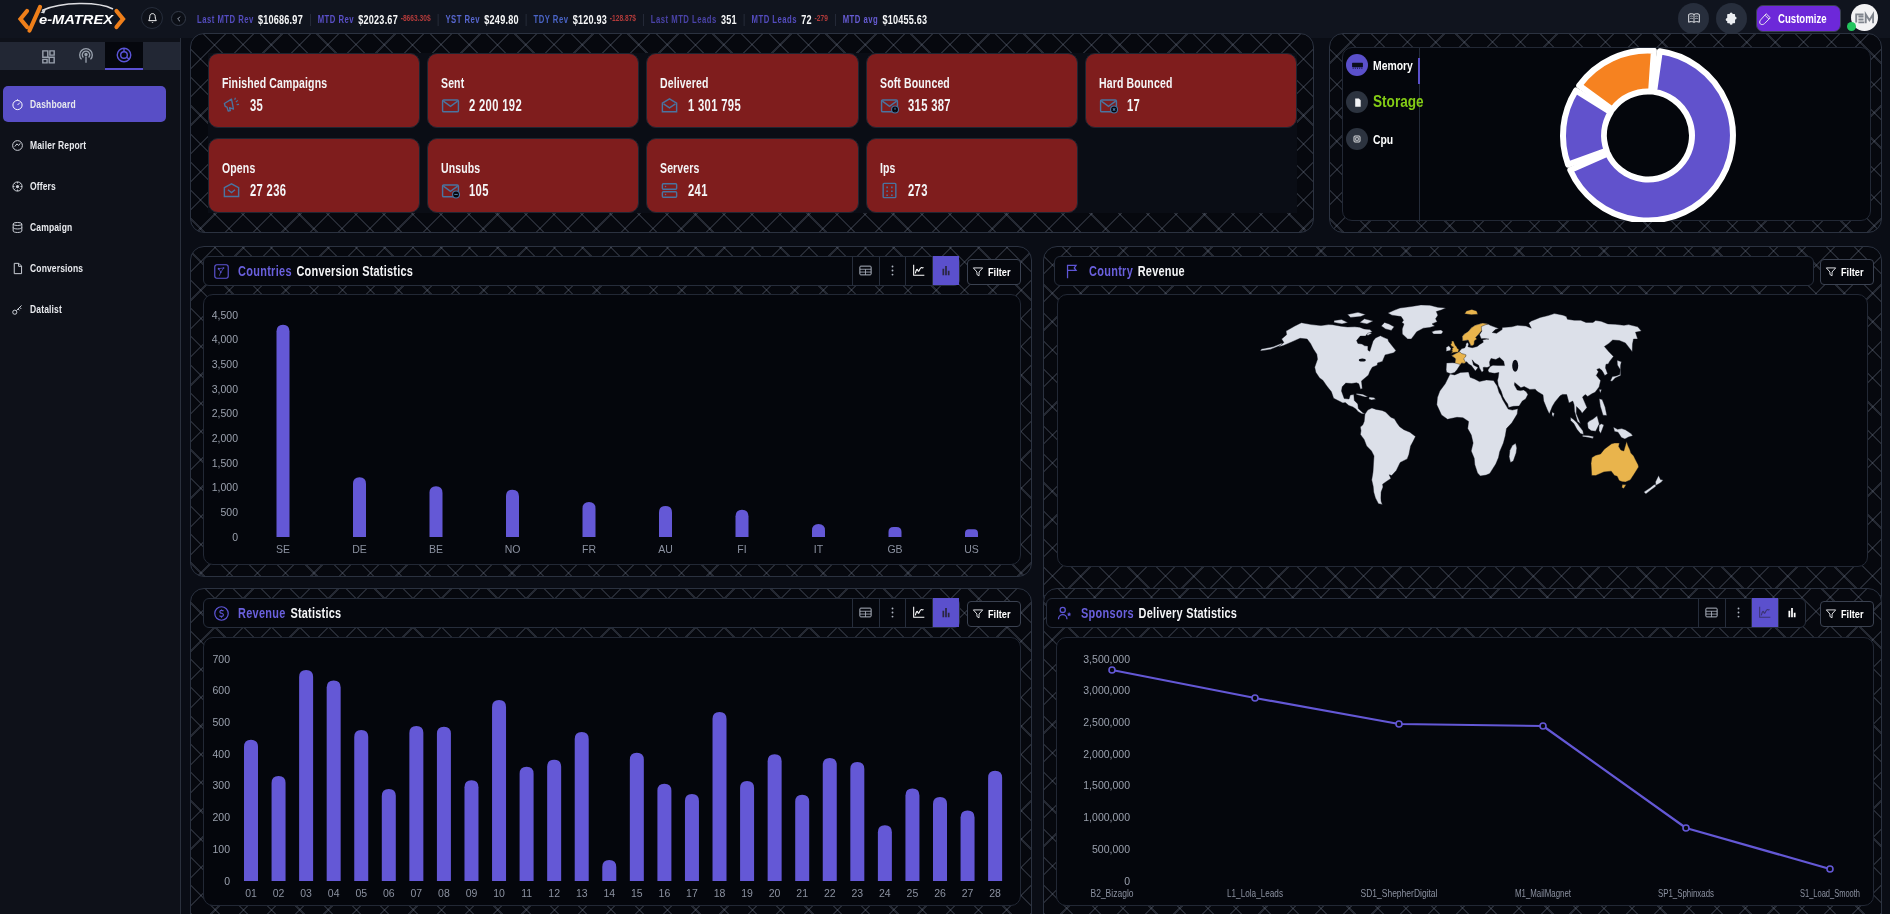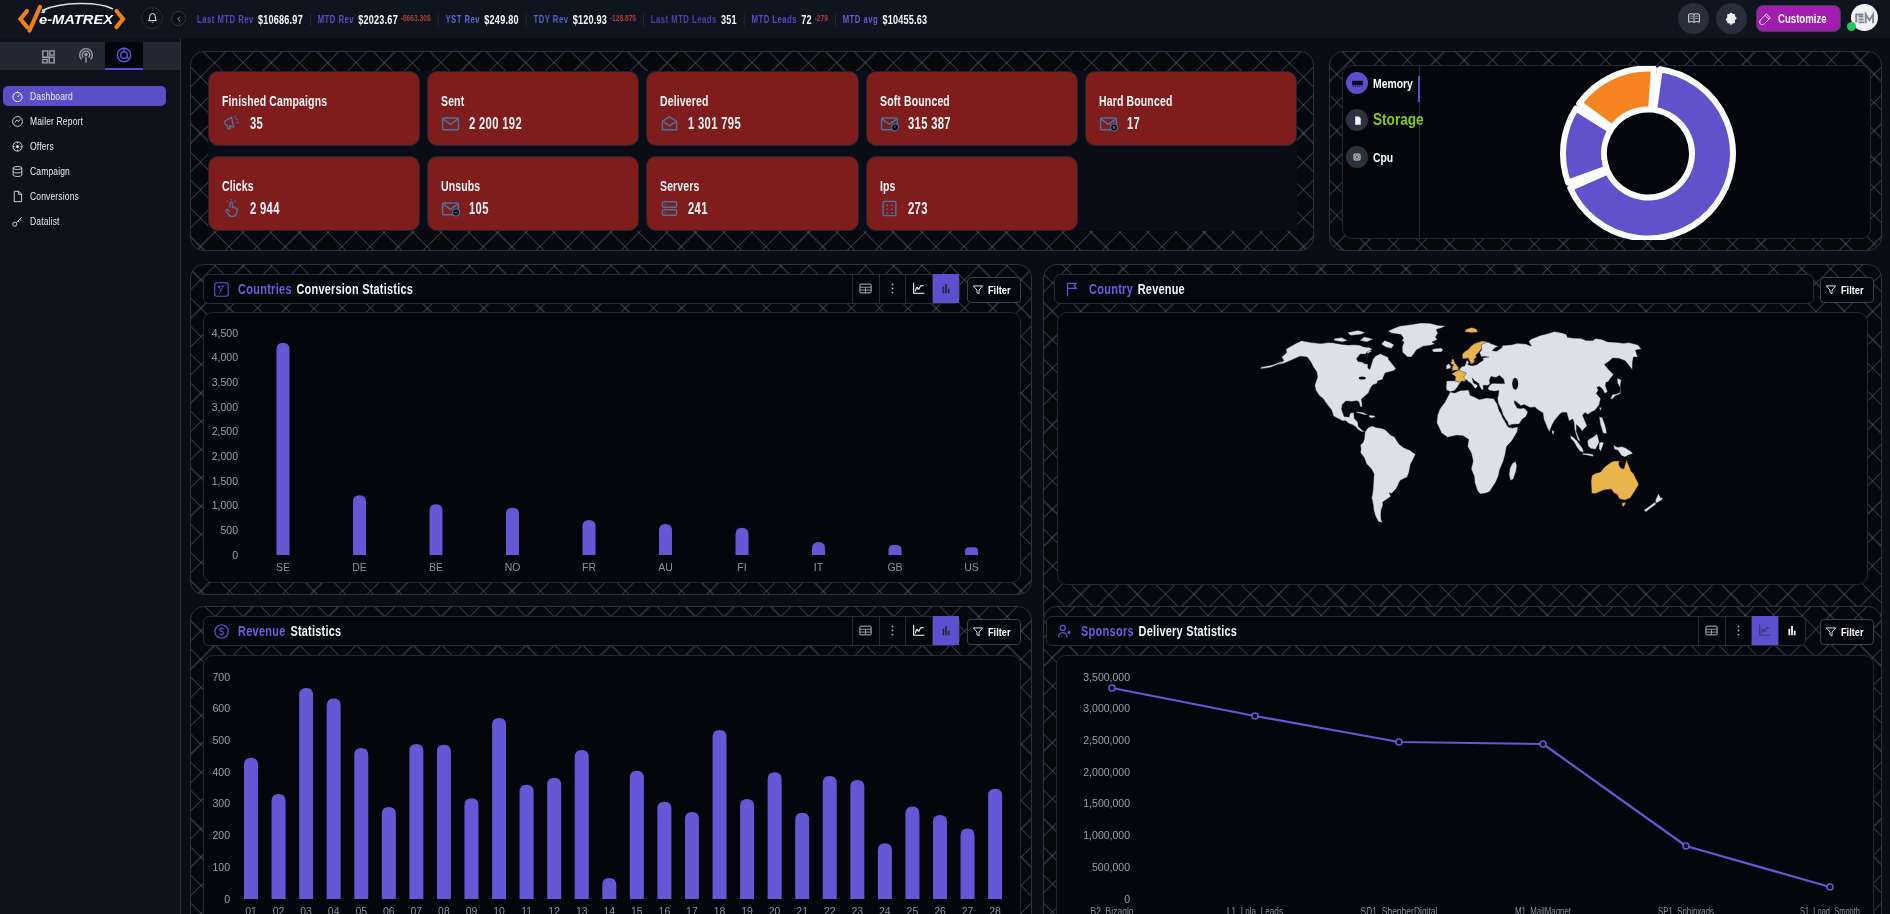--- a/index.html
+++ b/index.html
@@ -2,25 +2,25 @@
 <html><head><meta charset="utf-8"><style>
 *{margin:0;padding:0;box-sizing:border-box}
 html,body{width:1890px;height:914px;overflow:hidden;background:#0a0d15;font-family:"Liberation Sans",sans-serif;}
 .abs{position:absolute}
 #topbar{position:absolute;left:0;top:0;width:1890px;height:38px;background:#10141e;}
 #sidebar{position:absolute;left:0;top:38px;width:181px;height:876px;background:#0e1119;border-right:1px solid #2a303c;}
 #iconrow{position:absolute;left:0;top:4px;width:180px;height:28px;background:#222734;display:flex;align-items:center;}
 .itile{width:38px;height:28px;display:flex;align-items:center;justify-content:center}
 .itile.act{background:#05070d;border-bottom:2.5px solid #5a50d2}
 .menu{position:absolute;left:0;top:48px;width:180px}
-.mi{height:20px;margin:0 26px 5px 3px;display:flex;align-items:center;gap:6px;padding-left:8px;border-radius:5px;color:#e8eaee;font-size:11.5px;font-weight:normal;letter-spacing:.2px}
+.mi{height:36px;margin:0 26px 5px 3px;display:flex;align-items:center;gap:6px;padding-left:8px;border-radius:5px;color:#e8eaee;font-size:11.5px;font-weight:bold;letter-spacing:.2px}
 .mi.act{background:#584ec6;margin-right:14px}
 .mi svg{flex:none}
 .sec{position:absolute;border:1px solid #2b3240;border-radius:14px;
-background:repeating-linear-gradient(45deg,transparent 0 8.3px,rgba(125,135,155,.26) 8.3px 9.9px,transparent 9.9px 20px),repeating-linear-gradient(-45deg,transparent 0 8.3px,rgba(125,135,155,.26) 8.3px 9.9px,transparent 9.9px 20px),#06080e;margin-top:18px;}
+background:repeating-linear-gradient(45deg,transparent 0 8.3px,rgba(125,135,155,.26) 8.3px 9.9px,transparent 9.9px 20px),repeating-linear-gradient(-45deg,transparent 0 8.3px,rgba(125,135,155,.26) 8.3px 9.9px,transparent 9.9px 20px),#06080e;}
 .ibox{position:absolute;background:#04060c;border:1px solid #222835;border-radius:10px}
 #cardgrid{position:absolute;left:17px;top:19px;right:16px;bottom:19px;background:#0a0d15;display:grid;grid-template-columns:repeat(5,1fr);grid-template-rows:1fr 1fr;gap:10px 7px}
 .card{background:#7f1d1d;border:1px solid #1f2531;border-radius:10px;padding:20px 13px 0 13px}
 .ct{color:#f4f5f7;font-size:15px;font-weight:bold;letter-spacing:.2px}
 .cv{margin-top:5px;display:flex;align-items:center;gap:9px;color:#f4f5f7;font-size:16px;font-weight:bold;letter-spacing:.5px}
 .phead{position:absolute;height:30px;background:#05070d;border:1px solid #262d3b;border-radius:6px;display:flex;align-items:center;padding-left:9px}
 .picon{display:flex;margin-right:8px}
 .pt1{color:#6a60dd;font-size:14px;font-weight:bold;letter-spacing:.4px}
 .pt2{color:#f4f5f7;font-size:14px;font-weight:bold;letter-spacing:.3px}
 .hgroup{height:30px;display:flex;border-left:1px solid #262d3b}
@@ -89,21 +89,21 @@
         <path d="M3.5 5.5 C6 4 9.5 4 12 5.5 C14.5 4 18 4 20.5 5.5 V18 C18 16.7 14.5 16.7 12 18 C9.5 16.7 6 16.7 3.5 18 Z" fill="none" stroke="#e8eaee" stroke-width="1.6"></path>
         <path d="M12 5.5 V18" stroke="#e8eaee" stroke-width="1.4"></path>
         <path d="M6 8.5 C7.5 8 9 8 10 8.6 M14 8.6 C15.5 8 17 8 18 8.6 M6 12 C7.5 11.5 9 11.5 10 12.1 M14 12.1 C15.5 11.5 17 11.5 18 12.1" stroke="#e8eaee" stroke-width="1.1" fill="none"></path>
       </svg>
   </div>
   <div class="abs" style="left:1716px;top:3px;width:31px;height:31px;border-radius:50%;background:#272e3c;display:flex;align-items:center;justify-content:center">
     <svg width="15" height="15" viewBox="0 0 24 24">
         <path d="M9 4.8 a2.4 2.4 0 0 1 4.8 0 l2.7 0 a1.2 1.2 0 0 1 1.2 1.2 l0 2.7 a2.4 2.4 0 0 1 0 4.8 l0 5 a1.2 1.2 0 0 1 -1.2 1.2 l-2.7 0 a2.4 2.4 0 0 1 -4.8 0 l-2.7 0 a1.2 1.2 0 0 1 -1.2 -1.2 l0 -2.7 a2.4 2.4 0 0 1 0 -4.8 l0 -5 a1.2 1.2 0 0 1 1.2 -1.2 Z" fill="#eceef2"></path>
       </svg>
   </div>
-  <div class="abs" style="left:1756px;top:5px;width:85px;height:27px;background:#a21caf;border:1.5px solid #3a4150;border-radius:7px;display:flex;align-items:center;justify-content:center;gap:6px;color:#fff;font-size:12px;font-weight:bold">
+  <div class="abs" style="left:1756px;top:5px;width:85px;height:27px;background:#6d28d9;border:1.5px solid #3a4150;border-radius:7px;display:flex;align-items:center;justify-content:center;gap:6px;color:#fff;font-size:12px;font-weight:bold">
     <svg width="14" height="14" viewBox="0 0 24 24">
         <path d="M14 3 L21 10 L11 20 C9 22 5.5 22 4 20.5 C2.5 19 2.5 15.5 4.5 13.5 Z M12 5.5 L18.5 12" fill="none" stroke="#e8eaee" stroke-width="1.7"></path>
       </svg>
     <span class="sx80">Customize</span>
   </div>
   <div class="abs" style="left:1851px;top:4px;width:27px;height:27px;border-radius:50%;background:#f2f2f4;display:flex;align-items:center;justify-content:center">
     <svg width="22" height="16" viewBox="0 0 30 20">
         <path d="M3 16 V5 H13 M13 8 H6 M6 12 H13 M6 16 H14" stroke="#80858e" stroke-width="2.6" fill="none"></path>
         <path d="M16 17 V5 L21 13 L26 5 V17" stroke="#80858e" stroke-width="2.6" fill="none"></path>
       </svg>
@@ -229,27 +229,27 @@
           <svg width="19" height="19" viewBox="0 0 24 24" style="flex:none">
             <rect x="2" y="5" width="20" height="15" rx="1.5" fill="none" stroke="#4a74a0" stroke-width="1.8"></rect>
             <path d="M3 6.5 L12 13 L21 6.5" fill="none" stroke="#4a74a0" stroke-width="1.8"></path>
             <circle cx="19" cy="17" r="4.4" fill="#05070d" stroke="#4a74a0" stroke-width="1.4"></circle>
             <path d="M17.5 15.5 l3 3 M20.5 15.5 l-3 3" stroke="#4a74a0" stroke-width="1.4"></path>
           </svg>
           <span class="sx70">17</span>
         </div>
       </div>
       <div class="card">
-        <div class="ct"><span class="sx70">Clicks</span></div>
-        <div class="cv">
-          <svg width="19" height="19" viewBox="0 0 24 24" style="flex:none">
-            <path d="M10 11 V5.5 a1.6 1.6 0 0 1 3.2 0 V11 M13.2 11.5 a1.6 1.6 0 0 1 3.2 .4 M16.4 12.5 a1.6 1.6 0 0 1 3 .8 L18.5 18 a4.5 4.5 0 0 1 -4.4 4 h-1.8 a4.8 4.8 0 0 1 -3.6 -1.8 L5.3 15.6 a1.5 1.5 0 0 1 2.3 -1.9 L10 16" fill="none" stroke="#4a74a0" stroke-width="1.7"></path>
-            <path d="M7.5 3.5 L6 2 M16 3.5 L17.5 2 M11.6 1.8 v-1.8" stroke="#4a74a0" stroke-width="1.5"></path>
-          </svg>
-          <span class="sx70">2 944</span>
+        <div class="ct"><span class="sx70">Opens</span></div>
+        <div class="cv">
+          <svg width="19" height="19" viewBox="0 0 24 24" style="flex:none">
+            <path d="M3 8.5 L12 3.5 L21 8.5 V19.5 H3 Z" fill="none" stroke="#4a74a0" stroke-width="1.8"></path>
+            <path d="M7.5 11 L12 14.5 L16.5 11" fill="none" stroke="#4a74a0" stroke-width="1.8"></path>
+          </svg>
+          <span class="sx70">27 236</span>
         </div>
       </div>
       <div class="card">
         <div class="ct"><span class="sx70">Unsubs</span></div>
         <div class="cv">
           <svg width="19" height="19" viewBox="0 0 24 24" style="flex:none">
             <rect x="2" y="5" width="20" height="15" rx="1.5" fill="none" stroke="#4a74a0" stroke-width="1.8"></rect>
             <path d="M3 6.5 L12 13 L21 6.5" fill="none" stroke="#4a74a0" stroke-width="1.8"></path>
             <circle cx="19" cy="17" r="4.4" fill="#05070d" stroke="#4a74a0" stroke-width="1.4"></circle>
             <path d="M16.8 17 h4.4" stroke="#4a74a0" stroke-width="1.4"></path>

